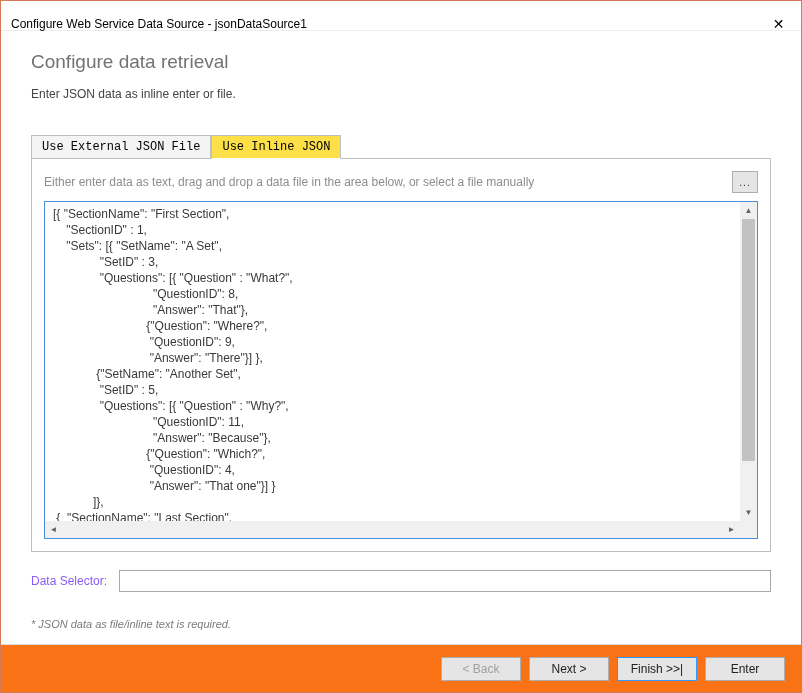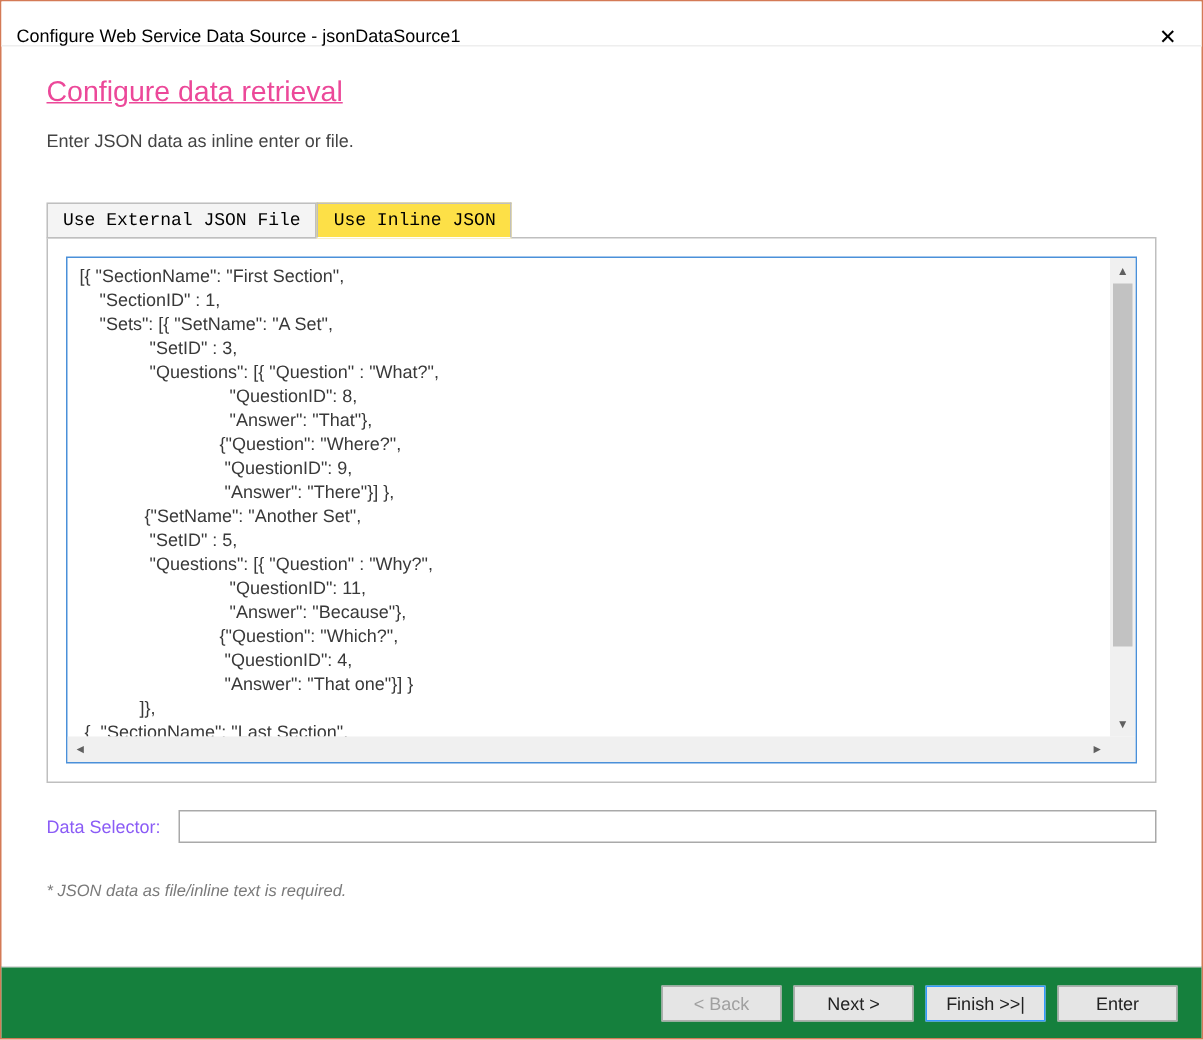--- a/index.html
+++ b/index.html
@@ -49,23 +49,22 @@
     .content {
       flex: 1;
       padding: 20px 30px 10px 30px;
       display: flex;
       flex-direction: column;
       overflow: hidden;
     }
     .heading {
       font-size: 19px;
       font-weight: normal;
-      color: #ec4899;
+      color: #737373;
       margin-bottom: 14px;
-      text-decoration: underline;
     }
     .subheading {
       font-size: 12px;
       color: #444;
       margin-bottom: 34px;
     }
     .tabs {
       display: flex;
       position: relative;
       z-index: 2;
@@ -222,21 +221,21 @@
       color: #7a7a7a;
     }
     .footer {
       height: 48px;
       border-top: 1px solid #dcdcdc;
       display: flex;
       align-items: center;
       justify-content: flex-end;
       padding: 0 16px;
       gap: 8px;
-      background: #15803d;
+      background: #f97316;
     }
     .btn {
       min-width: 80px;
       height: 24px;
       border: 1px solid #adadad;
       background: #e5e5e5;
       font-size: 12px;
       font-family: inherit;
       cursor: pointer;
       padding: 0 10px;
@@ -264,20 +263,24 @@
 
     <div class="heading">Configure data retrieval</div>
     <div class="subheading">Enter JSON data as inline enter or file.</div>
 
     <div class="tabs">
       <div class="tab">Use External JSON File</div>
       <div class="tab active">Use Inline JSON</div>
     </div>
 
     <div class="tabpanel">
+      <div class="hint-row">
+        <div class="hint-text">Either enter data as text, drag and drop a data file in the area below, or select a file manually</div>
+        <div class="browse-btn">...</div>
+      </div>
 
       <div class="textarea-wrap">
         <div class="textarea-content">[{ "SectionName": "First Section",
     "SectionID" : 1,
     "Sets": [{ "SetName": "A Set",
               "SetID" : 3,
               "Questions": [{ "Question" : "What?",
                               "QuestionID": 8,
                               "Answer": "That"},
                             {"Question": "Where?",

